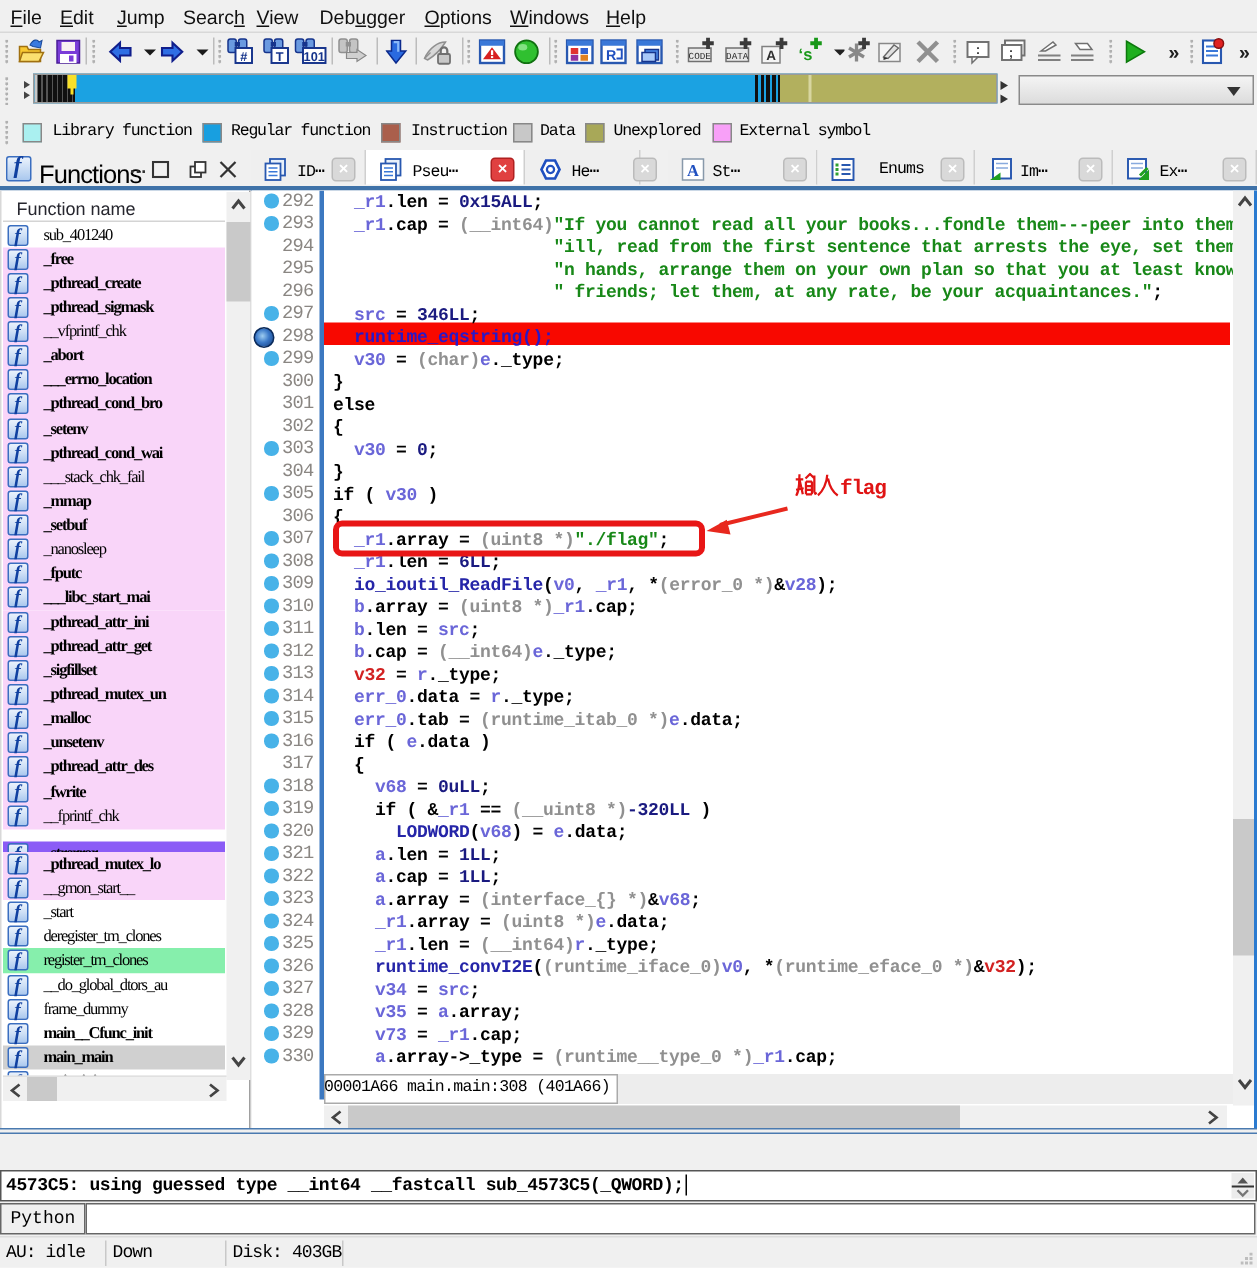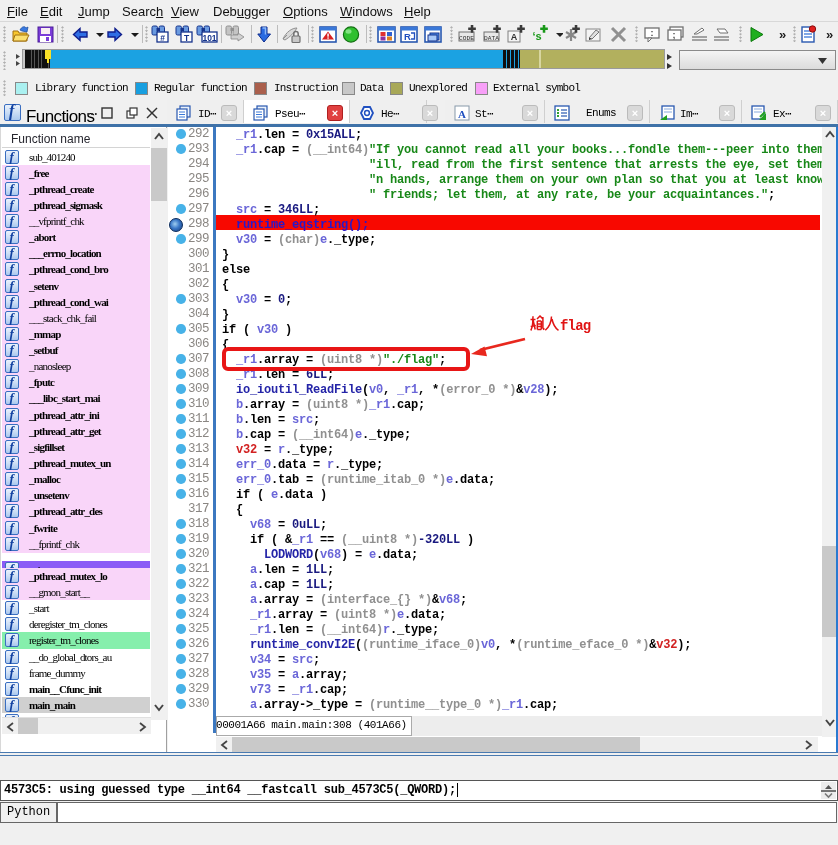--- a/index.html
+++ b/index.html
@@ -733,13 +733,31 @@
     <div id="outtext">4573C5: using guessed type __int64 __fastcall sub_4573C5(_QWORD);<span style="border-left:1.5px solid #000;margin-left:1px"></span><div class="abs" style="right:1px;top:1px;width:15px;height:17px;background:#ececec"></div><svg class="abs" style="right:1px;top:1px" width="15" height="17" viewBox="0 0 15 17">
         <path d="M7.5 3 L11 7 L4 7 Z" fill="#555"></path>
         <line x1="0" y1="9" x2="15" y2="9" stroke="#333" stroke-width="1.3"></line>
         <path d="M4 11.5 L7.5 15 L11 11.5" stroke="#777" stroke-width="1.6" fill="none"></path>
       </svg></div>
     <div id="pyrow">
       <div class="abs" style="left:0;top:0;width:57px;height:21px;background:#f0f0f0;border:1px solid #666"></div>
       <div class="abs mono" style="left:7px;top:3px;font-size:12px">Python</div>
       <div class="abs" style="left:57px;top:0;width:780px;height:21px;background:#fff;border:1px solid #666"></div>
     </div>
+    <div id="statusbar">
+      <div class="abs" style="left:4px;top:3px">AU: idle</div>
+      <div class="abs" style="left:75px;top:3px">Down</div>
+      <div class="abs" style="left:155px;top:3px">Disk: 403GB</div>
+      <div class="vsep" style="left:70px"></div>
+      <div class="vsep" style="left:150px"></div>
+      <div class="vsep" style="left:228px"></div>
+      <svg class="abs" style="right:2px;top:10px" width="9" height="9">
+        <g fill="#bdbdbd">
+          <rect x="6" y="6" width="2" height="2"></rect>
+          <rect x="6" y="3" width="2" height="2"></rect>
+          <rect x="6" y="0" width="2" height="2"></rect>
+          <rect x="3" y="6" width="2" height="2"></rect>
+          <rect x="3" y="3" width="2" height="2"></rect>
+          <rect x="0" y="6" width="2" height="2"></rect>
+        </g>
+      </svg>
+    </div>
   </div>
 
 </body></html>

